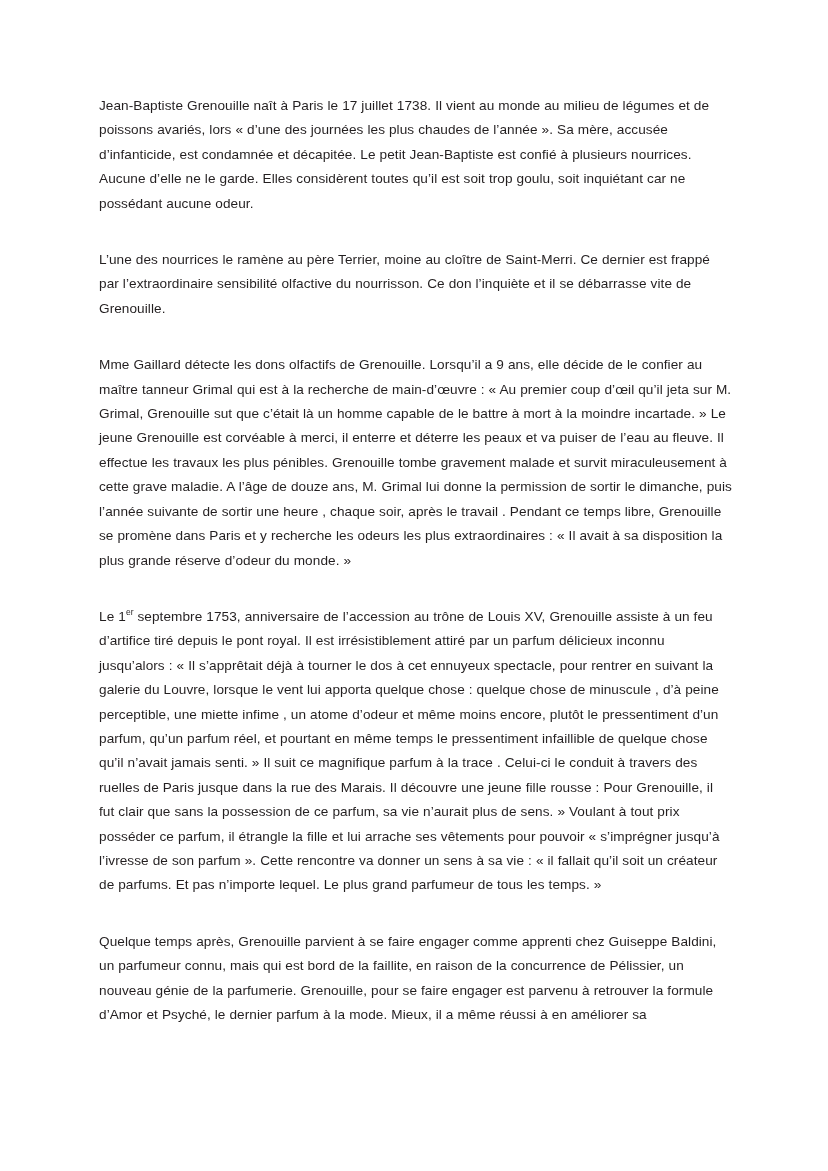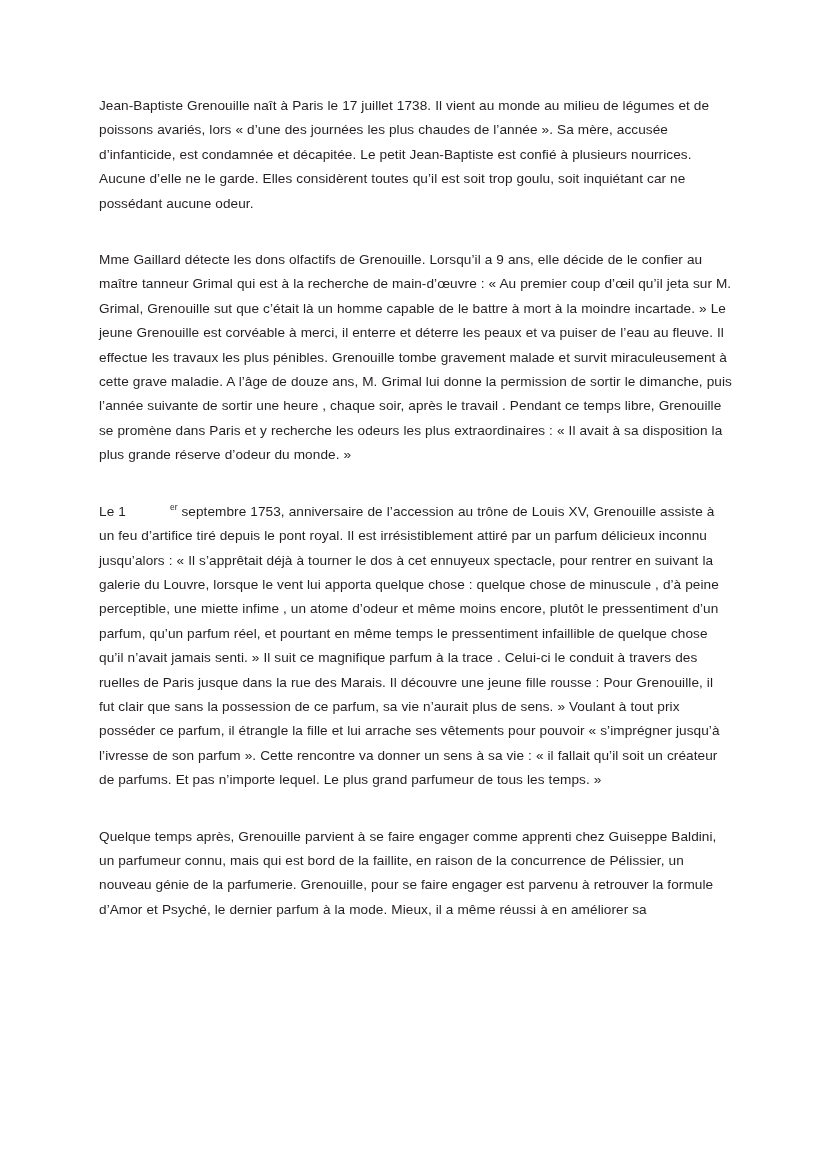--- a/index.html
+++ b/index.html
@@ -34,31 +34,31 @@
     letter-spacing: 0.005em;
     word-spacing: 0.01em;
   }
   .para:last-child {
     margin-bottom: 0;
   }
   .para sup {
     font-size: 0.62em;
     vertical-align: super;
     line-height: 0;
-    margin-left: 44px;
   }
 </style>
 </head>
 <body>
 
 <div class="page">
   <div class="doc-body">
 
     <p class="para">Jean-Baptiste Grenouille naît à Paris le 17 juillet 1738. Il vient au monde au milieu de légumes et de poissons avariés, lors « d’une des journées les plus chaudes de l’année ». Sa mère, accusée d’infanticide, est condamnée et décapitée. Le petit Jean-Baptiste est confié à plusieurs nourrices. Aucune d’elle ne le garde. Elles considèrent toutes qu’il est soit trop goulu, soit inquiétant car ne possédant aucune odeur.</p>
 
+    <p class="para">L’une des nourrices le ramène au père Terrier, moine au cloître de Saint-Merri. Ce dernier est frappé par l’extraordinaire sensibilité olfactive du nourrisson. Ce don l’inquiète et il se débarrasse vite de Grenouille.</p>
 
 
     <p class="para">Mme Gaillard détecte les dons olfactifs de Grenouille. Lorsqu’il a 9 ans, elle décide de le confier au maître tanneur Grimal qui est à la recherche de main-d’œuvre : «  Au premier coup d’œil qu’il jeta sur M. Grimal, Grenouille sut que c’était là un homme capable de le battre à mort à la moindre incartade. » Le jeune Grenouille est corvéable à merci, il enterre et déterre les peaux et va puiser de l’eau au fleuve. Il effectue les travaux les plus pénibles. Grenouille tombe gravement malade et survit miraculeusement à cette grave maladie. A l’âge de douze ans, M. Grimal lui donne la permission de sortir le dimanche, puis l’année suivante de sortir une heure , chaque soir, après le travail . Pendant ce temps libre, Grenouille se promène dans Paris et y recherche les odeurs les plus extraordinaires : «  Il avait à sa disposition la plus grande réserve d’odeur du monde. »</p>
 
     <p class="para"><span>Le 1</span><sup>er</sup><span> septembre 1753, anniversaire de l’accession au trône de Louis XV, Grenouille assiste à un feu d’artifice tiré depuis le pont royal. Il est irrésistiblement attiré par un parfum délicieux inconnu jusqu’alors : «  Il s’apprêtait déjà à tourner le dos à cet ennuyeux spectacle, pour rentrer en suivant la galerie du Louvre, lorsque le vent lui apporta quelque chose : quelque chose de minuscule , d’à peine perceptible, une miette infime , un atome d’odeur et même moins encore, plutôt le pressentiment d’un parfum, qu’un parfum réel, et pourtant en même temps le pressentiment infaillible de quelque chose qu’il n’avait jamais senti. » Il suit ce magnifique parfum à la trace . Celui-ci le conduit à travers des ruelles de Paris jusque dans la rue des Marais. Il découvre une jeune fille rousse : Pour Grenouille, il fut clair que sans la possession de ce parfum, sa vie n’aurait plus de sens. » Voulant à tout prix posséder ce parfum, il étrangle la fille et lui arrache ses vêtements pour pouvoir « s’imprégner jusqu’à l’ivresse de son parfum ». Cette rencontre va donner un sens à sa vie : «  il fallait qu’il soit un créateur de parfums. Et pas n’importe lequel. Le plus grand parfumeur de tous les temps. »</span></p>
 
     <p class="para">Quelque temps après, Grenouille parvient à se faire engager comme apprenti chez Guiseppe Baldini, un parfumeur connu, mais qui est bord de la faillite, en raison de la concurrence de Pélissier, un nouveau génie de la parfumerie. Grenouille, pour se faire engager est parvenu à retrouver la formule d’Amor et Psyché, le dernier parfum à la mode. Mieux, il a même réussi à en améliorer sa</p>
 
   </div>
 </div>

